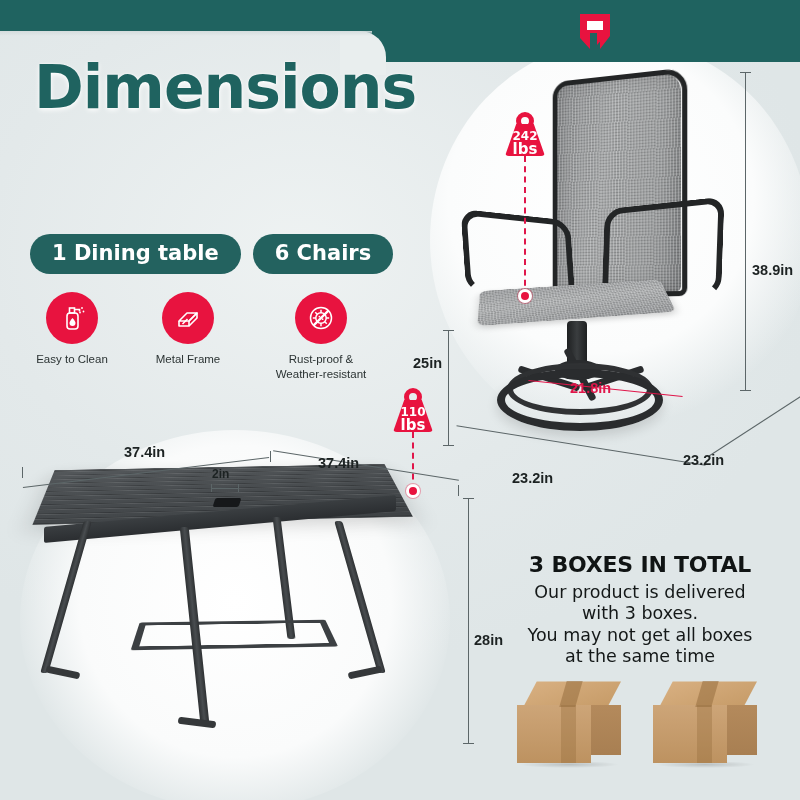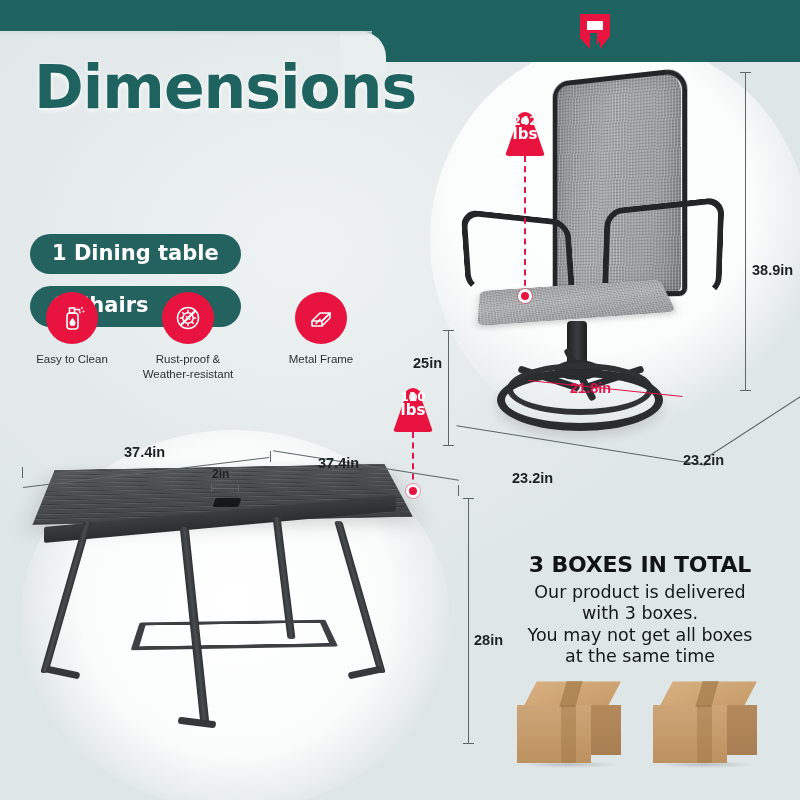--- a/index.html
+++ b/index.html
@@ -34,21 +34,21 @@
   .title{
     position:absolute;left:34px;top:58px;width:420px;
     color:#1f6360;font-weight:bold;font-size:60px;line-height:0.98;
     letter-spacing:-1px;
     text-shadow:0 2px 5px rgba(255,255,255,0.95), 0 0 2px rgba(255,255,255,0.9);
     font-family:"DejaVu Sans", sans-serif;
   }
   .title-l2{display:block;}
 
   
-  .pills{position:absolute;left:30px;top:234px;display:flex;gap:12px;flex-direction:column;}
+  .pills{position:absolute;left:30px;top:234px;display:flex;gap:12px;}
   .pill{
     background:#23625f;color:#fff;border-radius:22px;
     padding:6px 22px 8px;font-size:21px;font-weight:bold;line-height:1.25;
     white-space:nowrap;font-family:"DejaVu Sans", sans-serif;
   }
 
   
   .features{position:absolute;left:14px;top:292px;width:400px;display:flex;}
   .feat{width:116px;display:flex;flex-direction:column;align-items:center;text-align:center;}
   .feat:nth-child(3){width:150px;}
@@ -58,21 +58,21 @@
   
   .wbadge{position:absolute;width:40px;}
   .wbadge .kb{position:relative;width:40px;height:44px;}
   .wbadge .ring{position:absolute;left:11px;top:0;width:18px;height:18px;border:5px solid #e8133f;border-radius:50%;background:transparent;box-sizing:border-box;}
   .wbadge .body{
     position:absolute;left:0;top:12px;width:40px;height:32px;background:#e8133f;
     clip-path:polygon(28% 0%,72% 0%,100% 100%,0% 100%);
     border-radius:4px;
   }
   .wbadge .txt{
-    position:absolute;left:0;top:3px;width:40px;text-align:center;color:#fff;
+    position:absolute;left:0;top:18px;width:40px;text-align:center;color:#fff;
     font-size:12px;font-weight:bold;line-height:1.02;font-family:"DejaVu Sans", sans-serif;
   }
   .wbadge .txt small{display:block;font-size:15px;font-weight:bold;}
   .dash{position:absolute;left:19px;width:0;border-left:2.5px dashed #e0164a;}
   .dot{position:absolute;width:14px;height:14px;border-radius:50%;background:#e8133f;border:3px solid #fff;box-sizing:border-box;box-shadow:0 0 0 1px rgba(232,19,63,.35);}
 
   
   .dim{position:absolute;font-size:14.5px;color:#1c2222;font-weight:bold;white-space:nowrap;}
   .dim-pink{color:#e0164a;}
   .dline{position:absolute;background:#5c6668;}
@@ -214,42 +214,42 @@
           <circle cx="25" cy="5" r="0.9" fill="#fff" stroke="none"></circle>
           <circle cx="26.5" cy="8.5" r="0.9" fill="#fff" stroke="none"></circle>
           <circle cx="23" cy="9.5" r="0.9" fill="#fff" stroke="none"></circle>
         </svg>
       </div>
       <div class="feat-lb">Easy to Clean</div>
     </div>
 
     <div class="feat">
       <div class="feat-ic">
+        <svg width="30" height="30" viewBox="0 0 30 30" fill="none" stroke="#fff" stroke-width="1.6" stroke-linejoin="round">
+          <path d="M6 18 L14 10 h10 l-8 8 z"></path>
+          <path d="M6 18 v5 l10 0 v-5"></path>
+          <path d="M16 18 l8-8 v5 l-8 8"></path>
+          <path d="M9.5 21 l5-5"></path>
+        </svg>
+      </div>
+      <div class="feat-lb">Metal Frame</div>
+    </div>
+
+    <div class="feat">
+      <div class="feat-ic">
         <svg width="32" height="32" viewBox="0 0 32 32" fill="none" stroke="#fff" stroke-width="1.5">
           <circle cx="16" cy="16" r="10.5"></circle>
           <circle cx="16" cy="16" r="5.2"></circle>
           <path d="M16 10.8 v-3 M16 21.2 v3 M10.8 16 h-3 M21.2 16 h3 M12.3 12.3 l-2.1-2.1 M19.7 19.7 l2.1 2.1 M19.7 12.3 l2.1-2.1 M12.3 19.7 l-2.1 2.1"></path>
           <circle cx="14.4" cy="14.6" r="0.9" fill="#fff" stroke="none"></circle>
           <circle cx="17.6" cy="17.2" r="0.9" fill="#fff" stroke="none"></circle>
           <path d="M8.6 23.4 L23.4 8.6" stroke-width="2.2"></path>
         </svg>
       </div>
       <div class="feat-lb">Rust-proof &amp;<br>Weather-resistant</div>
-    </div>
-
-    <div class="feat">
-      <div class="feat-ic">
-        <svg width="30" height="30" viewBox="0 0 30 30" fill="none" stroke="#fff" stroke-width="1.6" stroke-linejoin="round">
-          <path d="M6 18 L14 10 h10 l-8 8 z"></path>
-          <path d="M6 18 v5 l10 0 v-5"></path>
-          <path d="M16 18 l8-8 v5 l-8 8"></path>
-          <path d="M9.5 21 l5-5"></path>
-        </svg>
-      </div>
-      <div class="feat-lb">Metal Frame</div>
     </div>
   </div>
 
   <div class="chair">
     <div class="ch-back"></div>
     <div class="ch-backframe"></div>
     <div class="ch-arm ch-arm-l"></div>
     <div class="ch-arm ch-arm-r"></div>
     <div class="ch-seat"></div>
     <div class="ch-post"></div>

